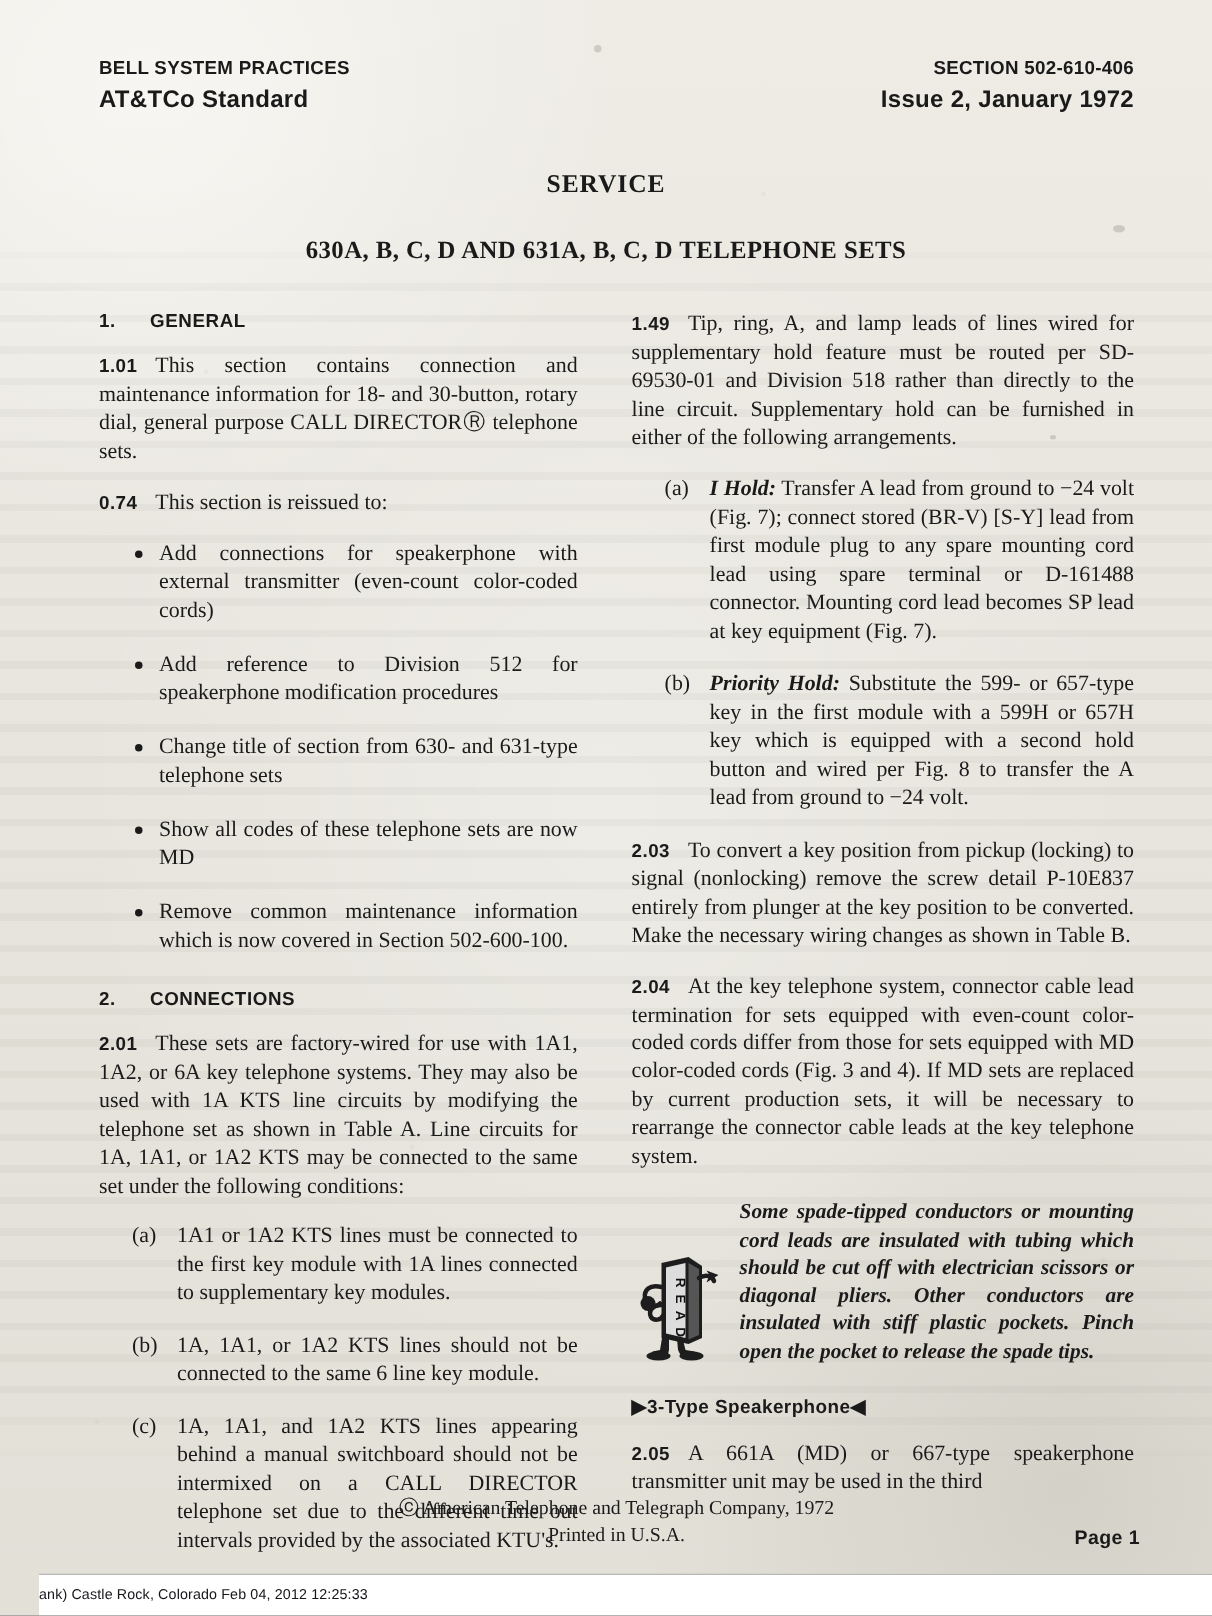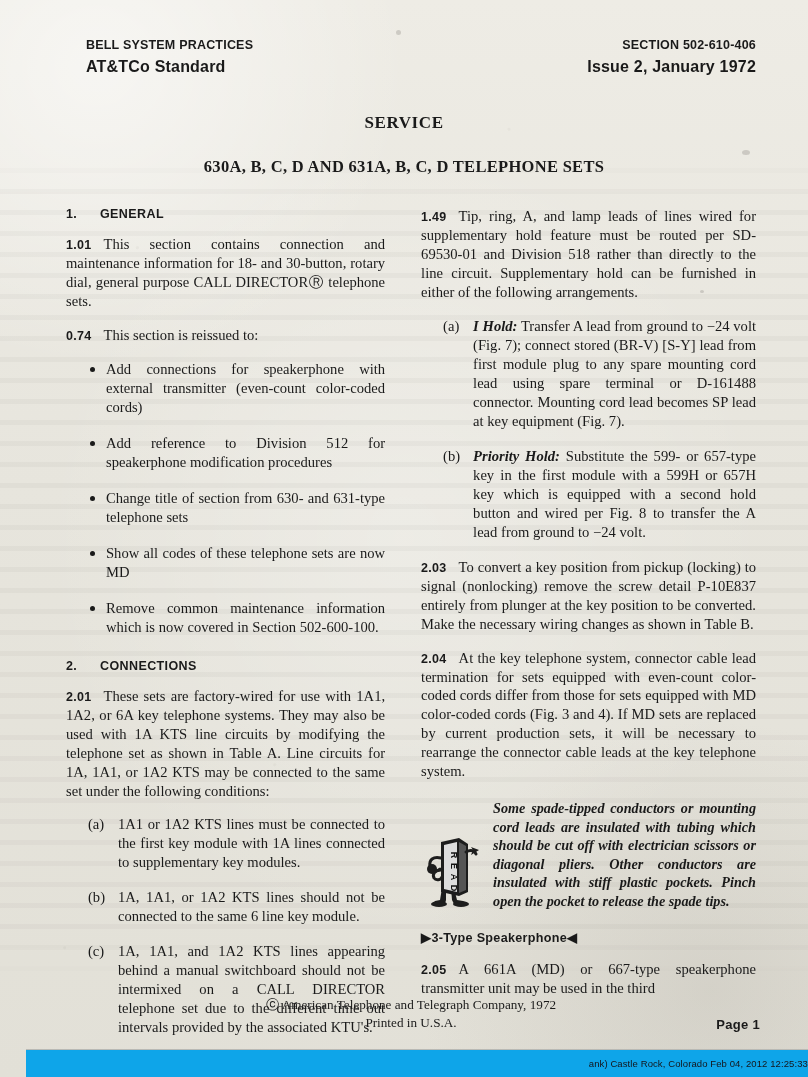--- a/index.html
+++ b/index.html
@@ -69,21 +69,20 @@
   .doc-header {
     display: flex;
     justify-content: space-between;
     align-items: flex-start;
     padding: 36px 52px 0 66px;
     font-family: "Liberation Sans", sans-serif;
     font-weight: bold;
     font-size: 12.5px;
     letter-spacing: 0.2px;
     line-height: 1.55;
-    margin-left: 20px;
   }
   .doc-header .left { text-align: left; }
   .doc-header .right { text-align: right; }
   .hdr-line { display: block; white-space: nowrap; }
   .hdr-line.sub { font-size: 16px; }
 
   
   .title-block {
     text-align: center;
     font-family: Liberation Serif, serif;
@@ -239,25 +238,25 @@
     letter-spacing: 0.3px;
   }
 
   
   .scanbar {
     position: absolute;
     left: 0;
     right: 0;
     bottom: 0;
     height: 27px;
-    background: #0ea5e9;
+    background: #ffffff;
     z-index: 5;
     display: flex;
     align-items: center;
-    justify-content: flex-end;
+    justify-content: flex-start;
     border-top: 1px solid #b9b9b4;
     margin-left: 26px;
   }
   .scanbar-text {
     font-family: "Liberation Sans", sans-serif;
     font-size: 9.5px;
     color: #15151a;
     letter-spacing: 0.1px;
     white-space: nowrap;
   }

